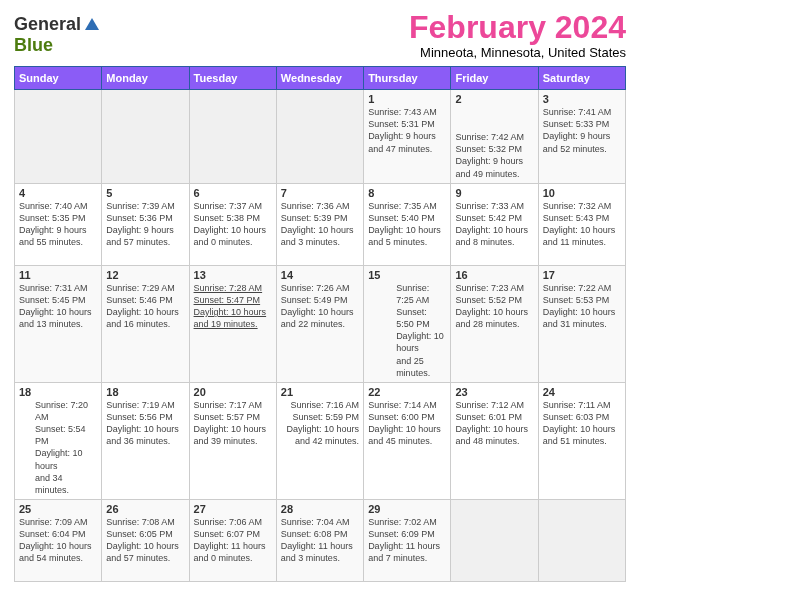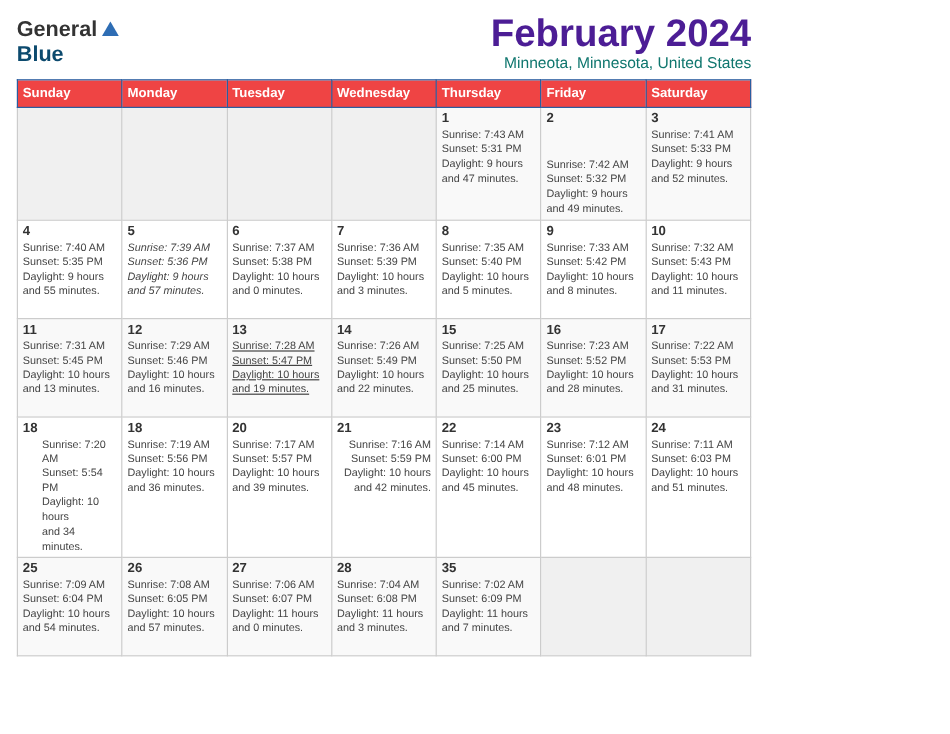--- a/index.html
+++ b/index.html
@@ -19,46 +19,46 @@
       justify-content: space-between;
       align-items: flex-start;
       margin-bottom: 6px;
     }
     .logo {
       display: flex;
       align-items: center;
       margin-top: 4px;
     }
     .logo-general { color: #333; }
-    .logo-blue { color: #0c4a6e; }
+    .logo-blue { color: #4d7c0f; }
     .logo-icon {
       width: 18px;
       height: 18px;
       margin-left: 2px;
     }
     .title-block {
       text-align: right;
     }
     .main-title {
       font-size: 32px;
       font-weight: bold;
-      color: #4c1d95;
+      color: #ec4899;
       line-height: 1.1;
     }
     .subtitle {
       font-size: 13px;
-      color: #0f766e;
+      color: #000000;
     }
     table {
       width: 100%;
       border-collapse: collapse;
       table-layout: fixed;
     }
     thead tr th {
-      background: #ef4444;
+      background: #8b5cf6;
       color: #fff;
       font-size: 11px;
       font-weight: bold;
       padding: 5px 4px;
       text-align: left;
       border: 1px solid #2a5da0;
     }
     tbody tr td {
       vertical-align: top;
       border: 1px solid #ccc;
@@ -154,21 +154,21 @@
         <tr>
           <td>
             <span class="day-num">4</span>
             <div class="day-info" style="white-space: pre-line;">Sunrise: 7:40 AM
 Sunset: 5:35 PM
 Daylight: 9 hours
 and 55 minutes.</div>
           </td>
           <td>
             <span class="day-num">5</span>
-            <div class="day-info" style="white-space: pre-line; font-style: italic;">Sunrise: 7:39 AM
+            <div class="day-info" style="white-space: pre-line;">Sunrise: 7:39 AM
 Sunset: 5:36 PM
 Daylight: 9 hours
 and 57 minutes.</div>
           </td>
           <td>
             <span class="day-num">6</span>
             <div class="day-info" style="white-space: pre-line;">Sunrise: 7:37 AM
 Sunset: 5:38 PM
 Daylight: 10 hours
 and 0 minutes.</div>
@@ -226,21 +226,21 @@
           </td>
           <td>
             <span class="day-num">14</span>
             <div class="day-info" style="white-space: pre-line;">Sunrise: 7:26 AM
 Sunset: 5:49 PM
 Daylight: 10 hours
 and 22 minutes.</div>
           </td>
           <td>
             <span class="day-num">15</span>
-            <div class="day-info" style="white-space: pre-line;">Sunrise: 7:25 AM
+            <div class="day-info" style="white-space: pre-line; margin-left: 28px;">Sunrise: 7:25 AM
 Sunset: 5:50 PM
 Daylight: 10 hours
 and 25 minutes.</div>
           </td>
           <td>
             <span class="day-num">16</span>
             <div class="day-info" style="white-space: pre-line;">Sunrise: 7:23 AM
 Sunset: 5:52 PM
 Daylight: 10 hours
 and 28 minutes.</div>
@@ -327,21 +327,21 @@
 and 0 minutes.</div>
           </td>
           <td>
             <span class="day-num">28</span>
             <div class="day-info" style="white-space: pre-line;">Sunrise: 7:04 AM
 Sunset: 6:08 PM
 Daylight: 11 hours
 and 3 minutes.</div>
           </td>
           <td>
-            <span class="day-num">35</span>
+            <span class="day-num">29</span>
             <div class="day-info" style="white-space: pre-line;">Sunrise: 7:02 AM
 Sunset: 6:09 PM
 Daylight: 11 hours
 and 7 minutes.</div>
           </td>
           <td class="empty-cell"></td>
           <td class="empty-cell"></td>
         </tr>
       </tbody>
   </table>

